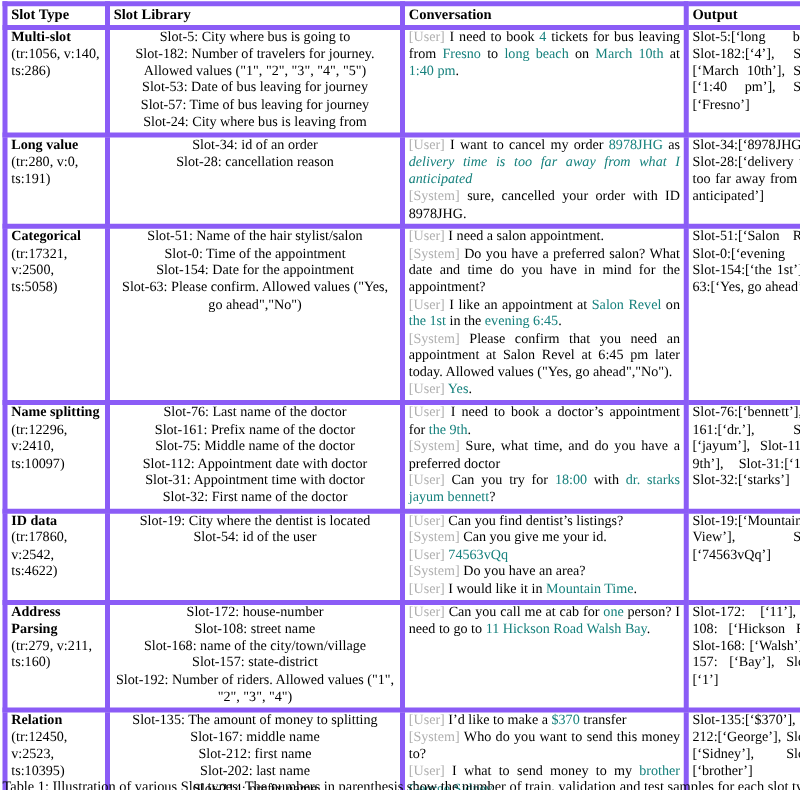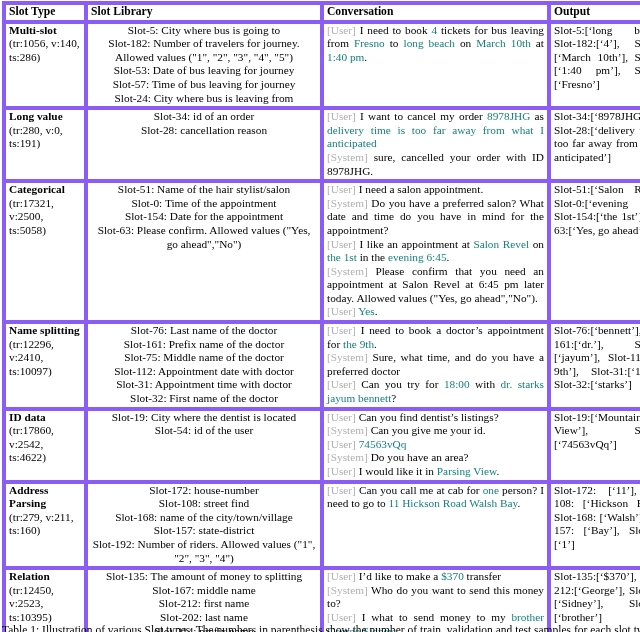--- a/index.html
+++ b/index.html
@@ -72,21 +72,21 @@
       <tr style="height: 69px;">
         <td class="col-type">
           <div class="type-name">Long value</div>
           <div class="type-stats">(tr:280, v:0, ts:191)</div>
         </td>
         <td class="col-lib">
           <div class="lib-entry">Slot-34: id of an order</div>
           <div class="lib-entry">Slot-28: cancellation reason</div>
         </td>
         <td class="col-conv">
-          <p class="turn"><span class="spk" style="color: rgb(176, 176, 176);">[User]</span> <span>I want to cancel my order </span><span style="color: rgb(22, 129, 125);">8978JHG</span><span> as </span><span style="color: rgb(22, 129, 125);">delivery time is too far away from what I anticipated</span></p>
+          <p class="turn"><span class="spk" style="color: rgb(176, 176, 176);">[User]</span> <span>I want to cancel my order </span><span style="color: rgb(22, 129, 125);">8978JHG</span><span> as </span><span style="color: rgb(22, 129, 125); font-style: italic;">delivery time is too far away from what I anticipated</span></p>
           <p class="turn"><span class="spk" style="color: rgb(176, 176, 176);">[System]</span> <span>sure, cancelled your order with ID 8978JHG.</span></p>
         </td>
         <td class="col-out">
           <div class="out-text">Slot-34:[‘8978JHG’], Slot-28:[‘delivery time is too far away from what I anticipated’]</div>
         </td>
       </tr>
       <tr style="height: 133px;">
         <td class="col-type">
           <div class="type-name">Categorical</div>
           <div class="type-stats">(tr:17321, v:2500, ts:5058)</div>
@@ -137,34 +137,34 @@
         </td>
         <td class="col-lib">
           <div class="lib-entry">Slot-19: City where the dentist is located</div>
           <div class="lib-entry">Slot-54: id of the user</div>
         </td>
         <td class="col-conv">
           <p class="turn"><span class="spk" style="color: rgb(176, 176, 176);">[User]</span> <span>Can you find dentist’s listings?</span></p>
           <p class="turn"><span class="spk" style="color: rgb(176, 176, 176);">[System]</span> <span>Can you give me your id.</span></p>
           <p class="turn"><span class="spk" style="color: rgb(176, 176, 176);">[User]</span> <span style="color: rgb(22, 129, 125);">74563vQq</span></p>
           <p class="turn"><span class="spk" style="color: rgb(176, 176, 176);">[System]</span> <span>Do you have an area?</span></p>
-          <p class="turn"><span class="spk" style="color: rgb(176, 176, 176);">[User]</span> <span>I would like it in </span><span style="color: rgb(22, 129, 125);">Parsing View</span><span>.</span></p>
+          <p class="turn"><span class="spk" style="color: rgb(176, 176, 176);">[User]</span> <span>I would like it in </span><span style="color: rgb(22, 129, 125);">Mountain Time</span><span>.</span></p>
         </td>
         <td class="col-out">
           <div class="out-text">Slot-19:[‘Mountain View’], Slot-54:[‘74563vQq’]</div>
         </td>
       </tr>
       <tr style="height: 85px;">
         <td class="col-type">
           <div class="type-name">Address Parsing</div>
           <div class="type-stats">(tr:279, v:211, ts:160)</div>
         </td>
         <td class="col-lib">
           <div class="lib-entry">Slot-172: house-number</div>
-          <div class="lib-entry">Slot-108: street find</div>
+          <div class="lib-entry">Slot-108: street name</div>
           <div class="lib-entry">Slot-168: name of the city/town/village</div>
           <div class="lib-entry">Slot-157: state-district</div>
           <div class="lib-entry">Slot-192: Number of riders. Allowed values ("1", "2", "3", "4")</div>
         </td>
         <td class="col-conv">
           <p class="turn"><span class="spk" style="color: rgb(176, 176, 176);">[User]</span> <span>Can you call me at cab for </span><span style="color: rgb(22, 129, 125);">one</span><span> person? I need to go to </span><span style="color: rgb(22, 129, 125);">11 Hickson Road Walsh Bay</span><span>.</span></p>
         </td>
         <td class="col-out">
           <div class="out-text">Slot-172: [‘11’], Slot-108: [‘Hickson Road’], Slot-168: [‘Walsh’], Slot-157: [‘Bay’], Slot-192: [‘1’]</div>
         </td>

